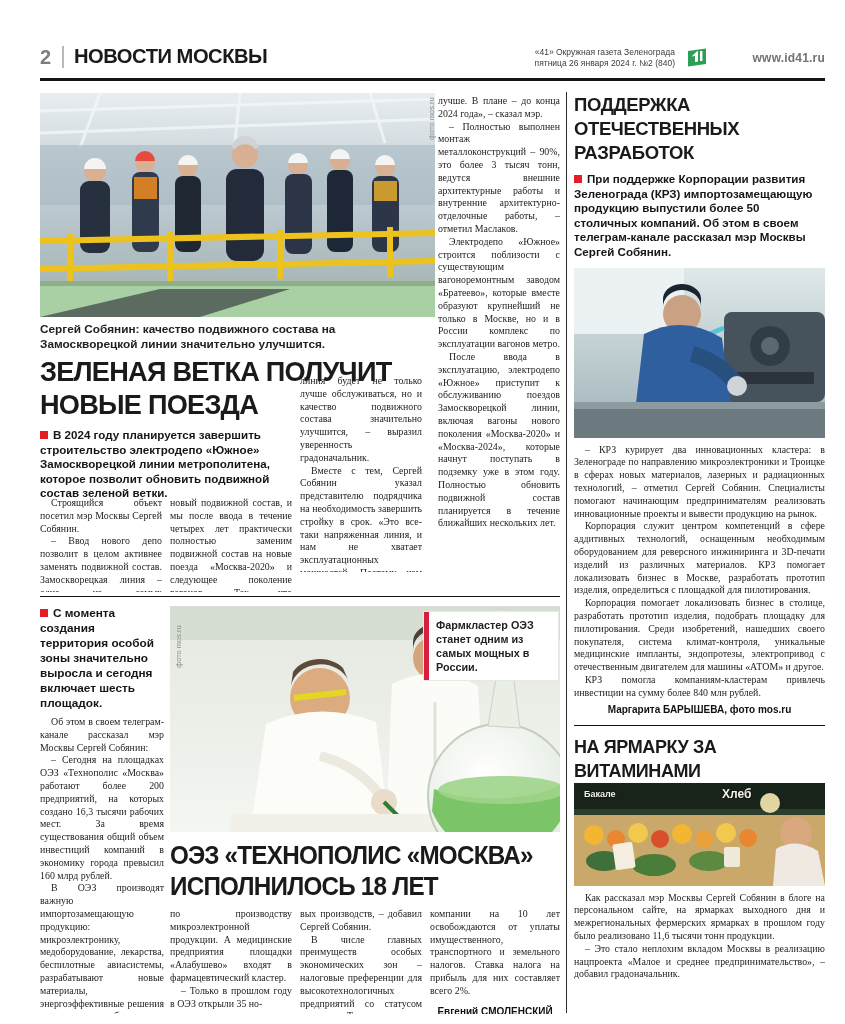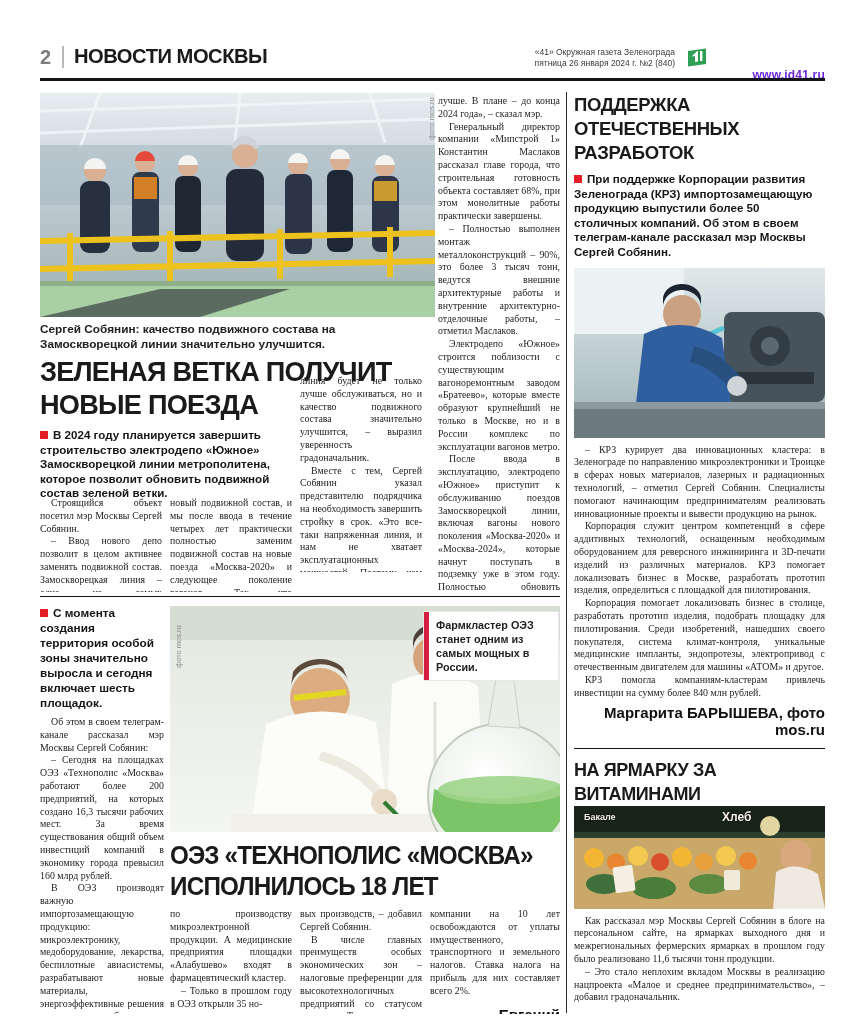--- a/index.html
+++ b/index.html
@@ -8,31 +8,31 @@
     font-family:"Liberation Sans",sans-serif;color:#1a1a1a;overflow:hidden;
   }
   
   .hdr{position:absolute;left:40px;top:42px;width:785px;height:34px;}
   .page-num{position:absolute;left:0;top:4px;font-size:20px;font-weight:700;color:#7d7d7d;}
   .hdr-sep{position:absolute;left:22px;top:4px;width:2px;height:22px;background:#b9b9b9;}
   .section-title{position:absolute;left:34px;top:2px;font-size:21px;font-weight:700;
     letter-spacing:-0.5px;transform:scaleX(.96);transform-origin:left;}
   .issue{position:absolute;right:150px;top:5px;text-align:right;font-size:8.5px;line-height:11px;color:#3c3c3c;}
   .logo{position:absolute;right:118px;top:6px;width:20px;height:19px;}
-  .site{position:absolute;right:0;top:26px;font-size:12px;font-weight:700;color:#6d28d9;letter-spacing:.2px;}
+  .site{position:absolute;right:0;top:9px;font-size:12px;font-weight:700;color:#737373;letter-spacing:.2px;}
   .hdr-rule{position:absolute;left:40px;top:78px;width:785px;height:2.5px;background:#141414;}
   
   .rule-h{position:absolute;background:#141414;height:1.2px;}
   .rule-v{position:absolute;background:#2a2a2a;width:1px;}
   .bodytext p{margin:0;font-family:Liberation Serif, serif;
     font-size:9.9px;line-height:12.8px;text-align:justify;text-indent:11px;color:#1d1d1d;}
   .bodytext p.noindent{text-indent:0;}
   .lead{font-weight:700;font-size:11.6px;line-height:14.6px;color:#161616;}
   .lead .sq{display:inline-block;width:8px;height:8px;background:#e31e24;margin-right:5px;}
-  .byline{font-size:15px;font-weight:700;text-align:right;color:#111;}
+  .byline{font-size:10px;font-weight:700;text-align:center;color:#111;}
   .caption{font-size:11.8px;line-height:15px;font-weight:700;color:#222;}
   .headline-xl{font-size:28px;line-height:33px;font-weight:700;letter-spacing:-0.8px;transform:scaleX(.97);transform-origin:left;}
   .headline-lg{font-size:25px;line-height:31px;font-weight:700;letter-spacing:-0.8px;transform:scaleX(.97);transform-origin:left;}
   .headline-md{font-size:18.5px;line-height:24px;font-weight:700;letter-spacing:-0.4px;}
   .vcredit{position:absolute;font-size:7.5px;color:#8a8a8a;transform:rotate(-90deg);transform-origin:left top;white-space:nowrap;}
   .photo{position:absolute;overflow:hidden;background:#dde3e6;}
   .photo svg{display:block;}
   
   .callout{position:absolute;background:#ffffff;border-left:none;display:flex;box-shadow:0 0 0 1px #e8e8e8;}
   .callout .bar{width:5px;background:#d61f3e;flex:none;}
@@ -158,21 +158,20 @@
 </div>
 <div class="bodytext" style="position:absolute;left:170px;top:497px;width:122px;height:95px;overflow:hidden;">
   <p class="noindent">новый подвижной состав, и мы после ввода в течение четырех лет практически полностью заменим подвижной состав на новые поезда «Москва-2020» и следующее поколение вагонов. Так что Замоскворецкая</p>
 </div>
 <div class="bodytext" style="position:absolute;left:300px;top:375px;width:122px;height:197px;overflow:hidden;">
   <p class="noindent">линия будет не только лучше обслуживаться, но и качество подвижного состава значительно улучшится, – выразил уверенность градоначальник.</p>
   <p>Вместе с тем, Сергей Собянин указал представителю подрядчика на необходимость завершить стройку в срок. «Это все-таки напряженная линия, и нам не хватает эксплуатационных мощностей. Поэтому чем быстрее вы введете, тем</p>
 </div>
 <div class="bodytext" style="position:absolute;left:438px;top:95px;width:122px;height:497px;overflow:hidden;">
   <p class="noindent">лучше. В плане – до конца 2024 года», – сказал мэр.</p>
-  <p>Генеральный директор компании «Мипстрой 1» Константин Маслаков рассказал главе города, что строительная готовность объекта составляет 68%, при этом монолитные работы практически завершены.</p>
   <p>– Полностью выполнен монтаж металлоконструкций – 90%, это более 3 тысяч тонн, ведутся внешние архитектурные работы и внутренние архитектурно-отделочные работы, – отметил Маслаков.</p>
   <p>Электродепо «Южное» строится поблизости с существующим вагоноремонтным заводом «Братеево», которые вместе образуют крупнейший не только в Москве, но и в России комплекс по эксплуатации вагонов метро.</p>
   <p>После ввода в эксплуатацию, электродепо «Южное» приступит к обслуживанию поездов Замоскворецкой линии, включая вагоны нового поколения «Москва-2020» и «Москва-2024», которые начнут поступать в подземку уже в этом году. Полностью обновить подвижной состав планируется в течение ближайших нескольких лет.</p>
 
 </div>
 
 <div class="rule-h" style="left:40px;top:596px;width:520px;"></div>
 <div class="rule-v" style="left:566px;top:92px;height:921px;"></div>
 
 <div style="position:absolute;left:40px;top:606px;width:124px;height:408px;overflow:hidden;">

